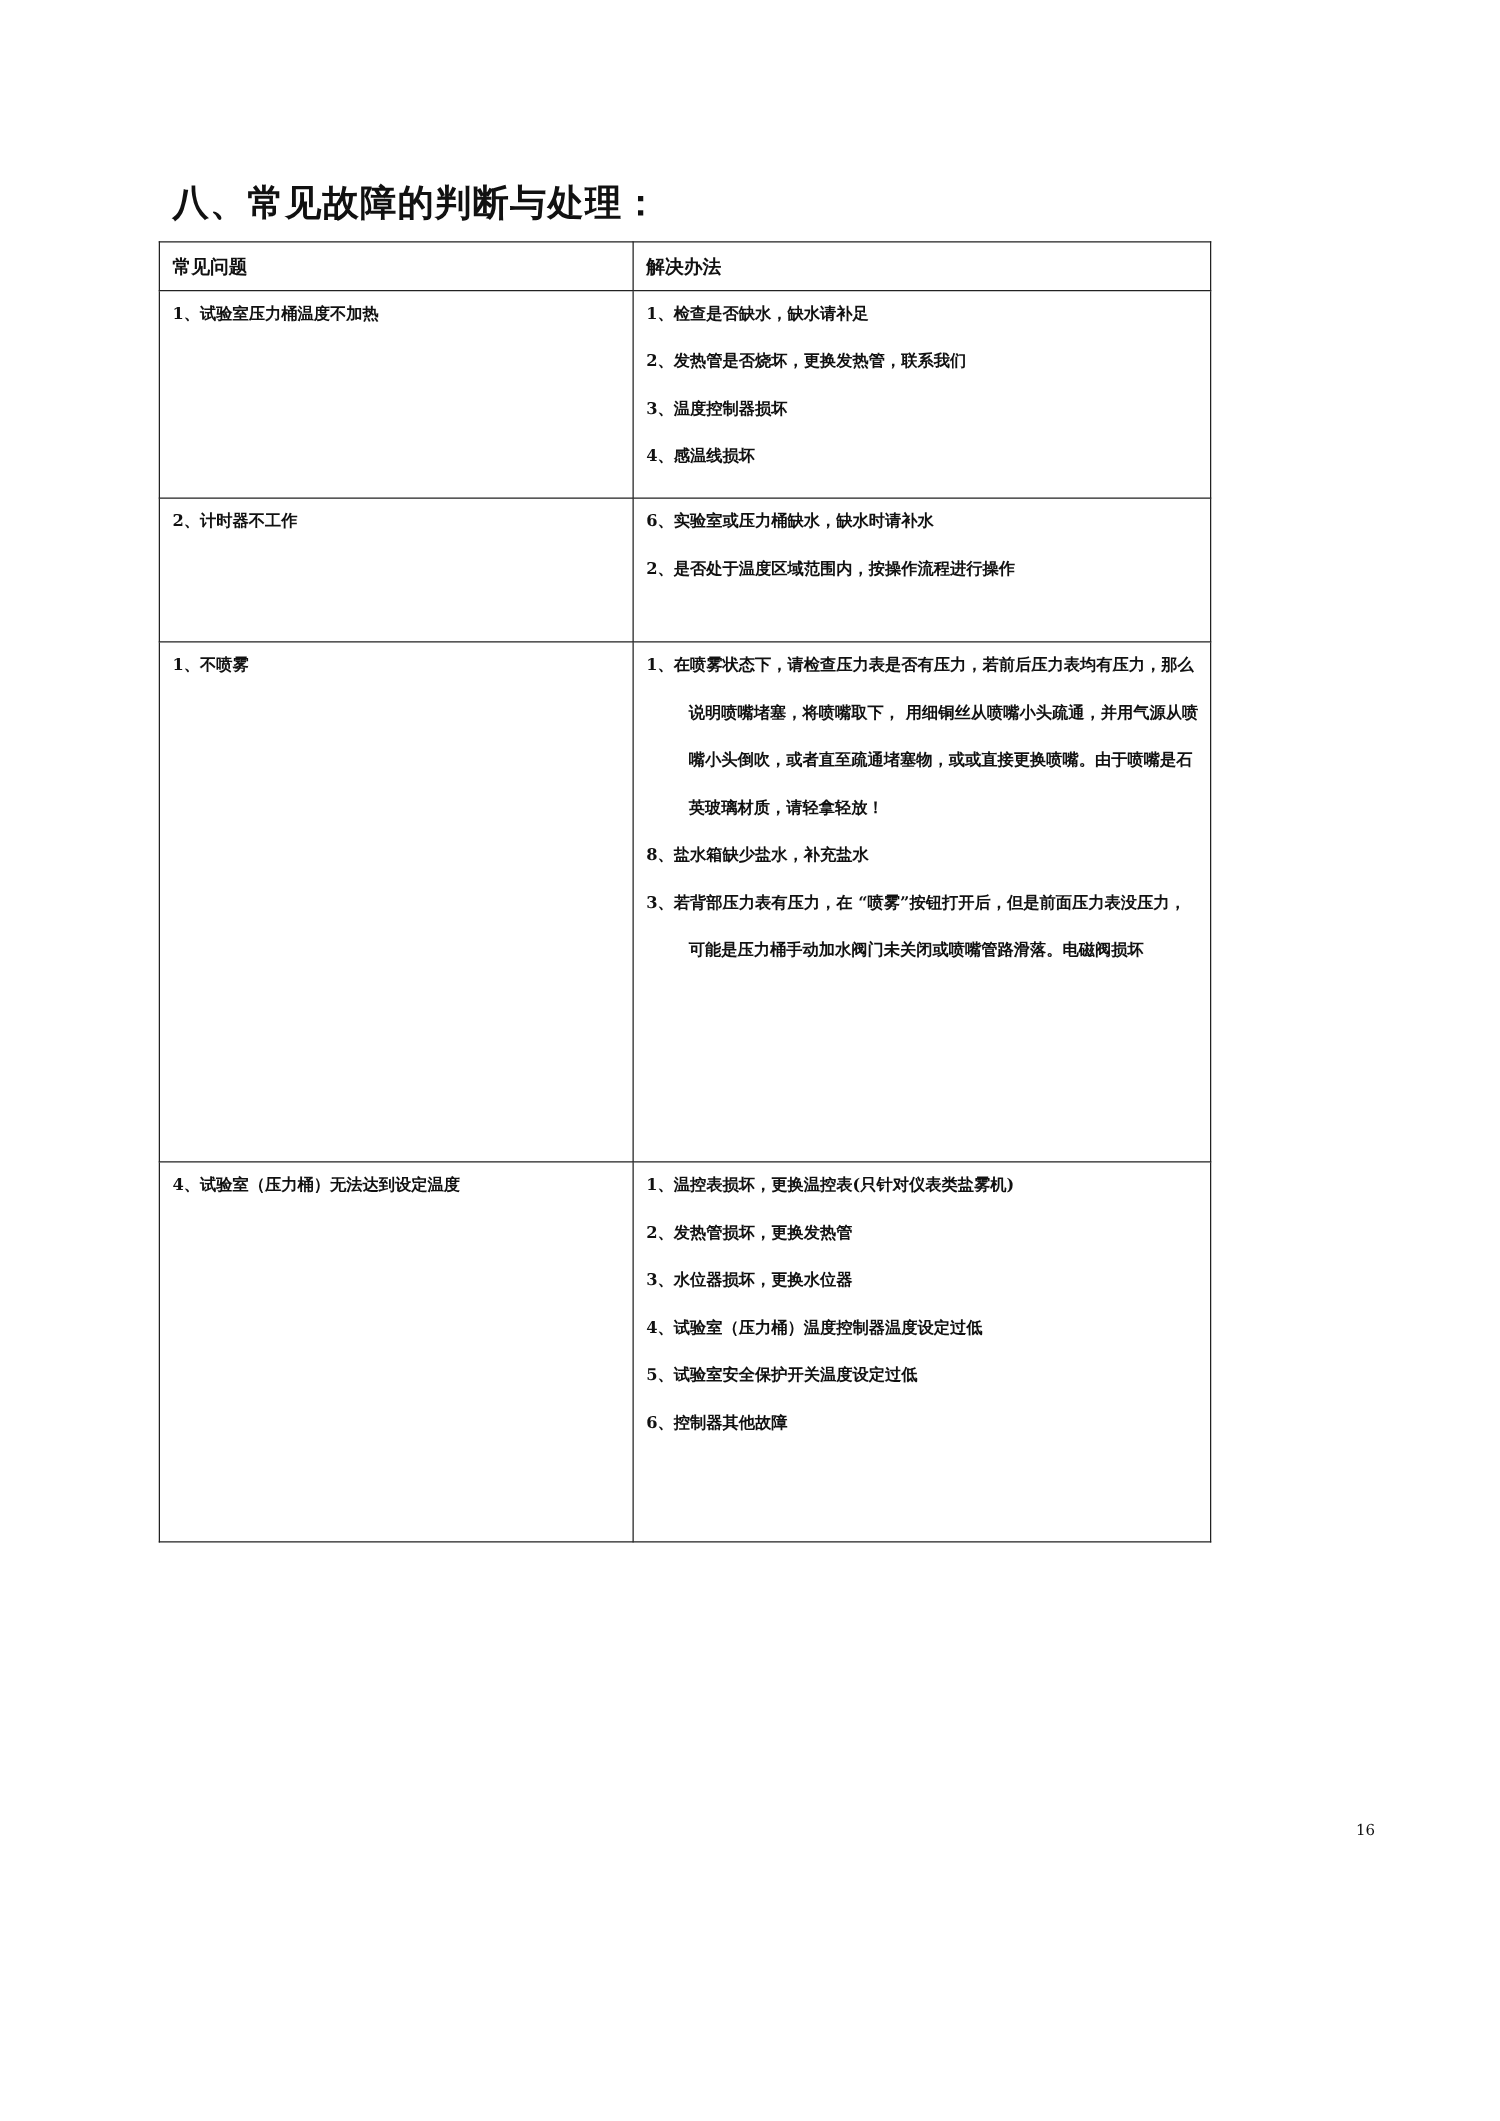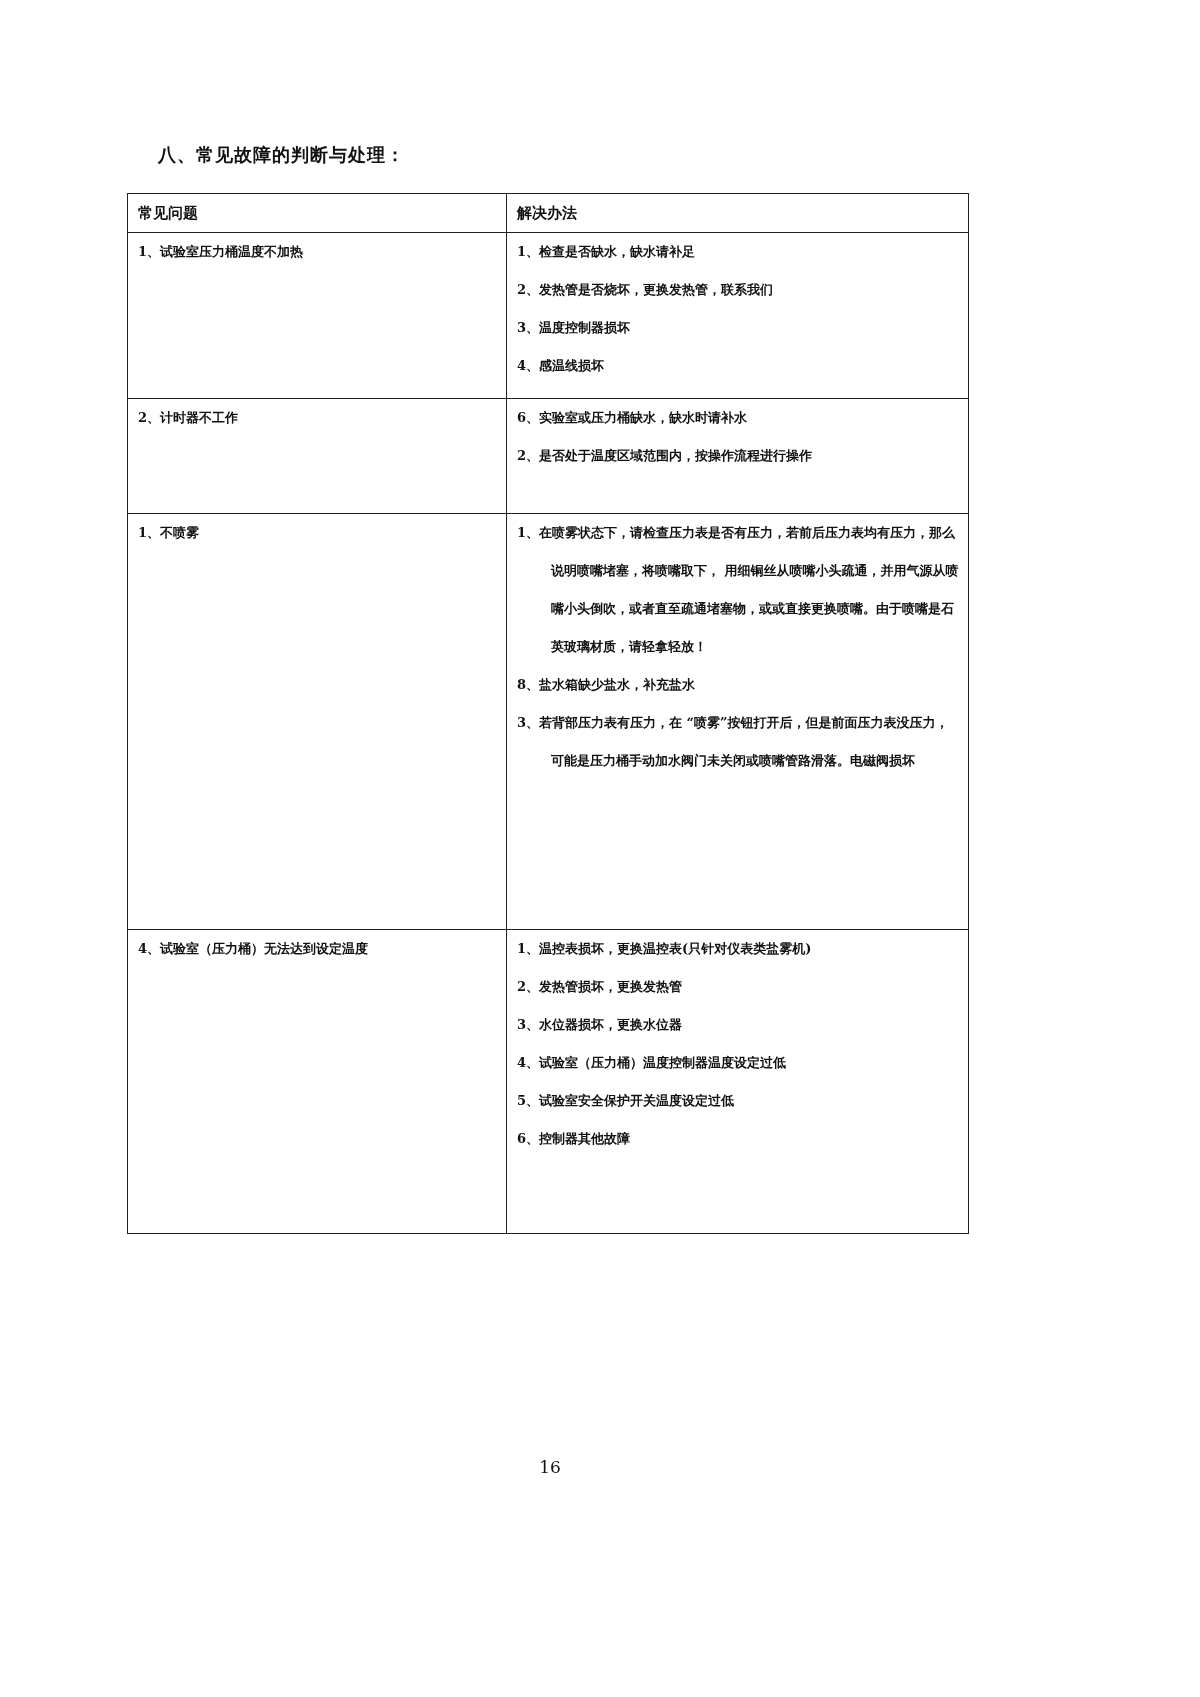--- a/index.html
+++ b/index.html
@@ -1,23 +1,23 @@
 <!DOCTYPE html>
 <html><head>
 <meta charset="utf-8">
 <style>
   html, body { margin:0; padding:0; background:#ffffff; }
   body { width:1200px; height:1697px; position:relative; font-family:"DejaVu Serif", "Liberation Serif", serif; color:#111; }
-  .title { position:absolute; left:138px; top:143px; font-size:18px; font-weight:bold; letter-spacing:1px; font-family:"DejaVu Sans", "Liberation Sans", sans-serif;margin-left:20px; }
+  .title { position:absolute; left:138px; top:143px; font-size:29px; font-weight:bold; letter-spacing:1px; font-family:"DejaVu Sans", "Liberation Sans", sans-serif; }
   table.faq { position:absolute; left:127px; top:193px; width:841px; border-collapse:collapse; table-layout:fixed; }
   table.faq td, table.faq th { border:1.5px solid #222; vertical-align:top; padding:0 8px 0 10px; font-size:13px; line-height:38px; text-align:left;font-weight:bold; }
   table.faq th { font-weight:bold; height:38px; font-family:"DejaVu Sans","Liberation Sans",sans-serif; font-size:15px; }
   col.c1 { width:379px; } col.c2 { width:462px; }
   .sol { display:block; padding-left:34px; text-indent:-34px; }
-  .page-num { position:absolute; left:0; width:1100px; top:1457px; text-align:center; font-size:17px; }
+  .page-num { position:absolute; left:0; width:1100px; top:1457px; text-align:right; font-size:12px; }
 </style>
 </head>
 <body>
 
 <div class="title">八、常见故障的判断与处理：</div>
 
 <table class="faq">
   <colgroup>
       <col class="c1">
       <col class="c2">

